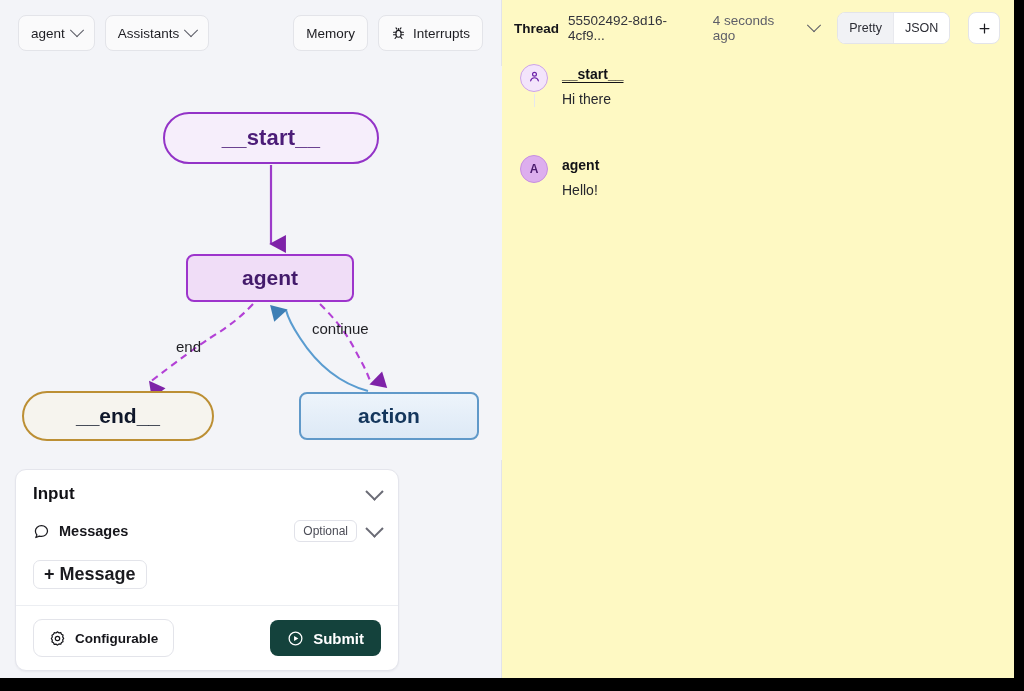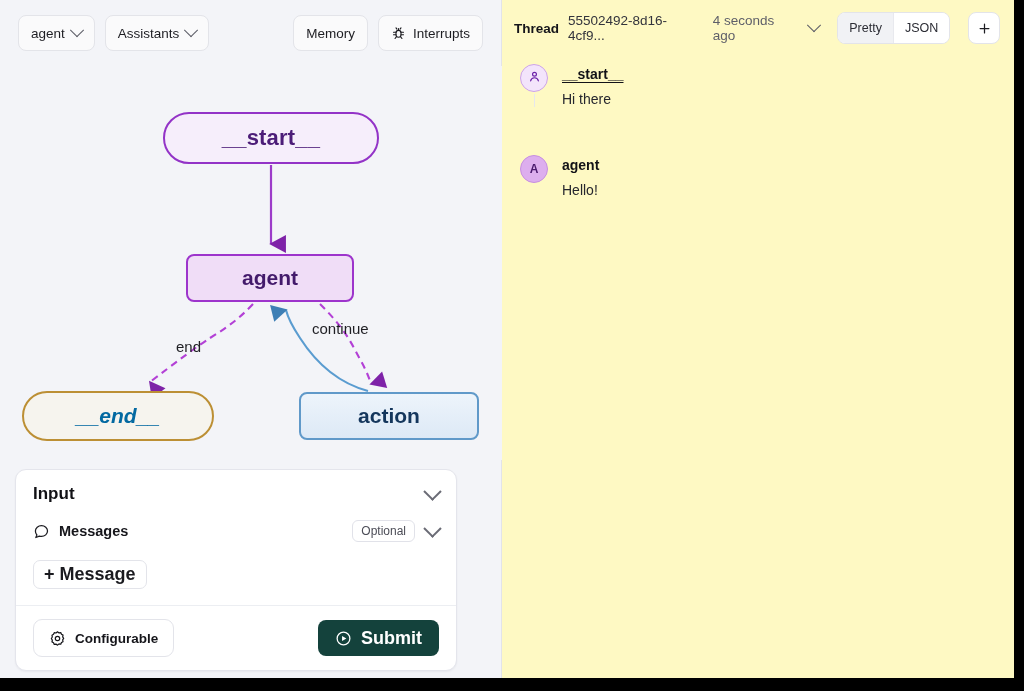--- a/index.html
+++ b/index.html
@@ -55,37 +55,37 @@
     color:#4c1d78;font-size:22px;font-weight:600;letter-spacing:.2px;
   }
   .node-agent{
     left:186px;top:188px;width:168px;height:48px;border-radius:8px;
     border:2px solid #9d34cc;background:#f0ddf7;
     color:#431a6b;font-size:21px;font-weight:600;
   }
   .node-end{
     left:22px;top:325px;width:192px;height:50px;border-radius:25px;
     border:2px solid #bc8f34;background:#f6f4ee;
-    color:#0369a1;font-size:21px;font-weight:600;font-style:italic;
+    color:#0f172a;font-size:21px;font-weight:600;
   }
   .node-action{
     left:299px;top:326px;width:180px;height:48px;border-radius:8px;
     border:2px solid #6099c9;
     background:linear-gradient(180deg,#edf4fb 0%,#dde9f6 100%);
     color:#14365c;font-size:21px;font-weight:600;
   }
   .edge-label{
     position:absolute;font-size:15px;color:#1f1f24;font-weight:400;
   }
   .lbl-end{left:176px;top:272px;}
   .lbl-continue{left:312px;top:254px;}
 
   
   .input-card{
-    position:absolute;left:15px;top:469px;width:442px;
+    position:absolute;left:15px;top:469px;width:384px;
     background:#fff;border:1px solid #e4e5ec;border-radius:11px;
     box-sizing:border-box;box-shadow:0 1px 2px rgba(20,20,40,.05);
     overflow:hidden;
   }
   .ic-sec{padding:14px 17px 0 17px;}
   .ic-head{display:flex;align-items:center;justify-content:space-between;}
   .ic-title{font-size:17px;font-weight:700;color:#121216;}
   .chev-lg{
     width:11px;height:11px;border-right:2px solid #6a6b75;
     border-bottom:2px solid #6a6b75;transform:rotate(45deg) translate(-2px,-2px);
@@ -114,21 +114,21 @@
   }
   .cfg-btn{
     height:36px;display:inline-flex;align-items:center;gap:9px;
     padding:0 15px;border:1px solid #e3e4ea;border-radius:9px;background:#fff;
     font-size:13.5px;font-weight:600;color:#15151a;cursor:pointer;
   }
   .gear-ico{width:17px;height:17px;display:inline-block;}
   .submit-btn{
     height:36px;display:inline-flex;align-items:center;gap:9px;
     padding:0 17px;border:none;border-radius:8px;background:#14423c;
-    color:#fff;font-size:18px;font-weight:600;cursor:pointer;
+    color:#fff;font-size:15px;font-weight:600;cursor:pointer;
   }
   .play-ico{width:17px;height:17px;display:inline-block;}
 
   
   .right-panel{flex:1;height:678px;background:#fef9c3;position:relative;}
   .thread-bar{
     height:56px;display:flex;align-items:center;padding:0 14px 0 12px;
     box-sizing:border-box;gap:9px;
   }
   .th-label{font-size:13.5px;font-weight:700;color:#15151a;}

